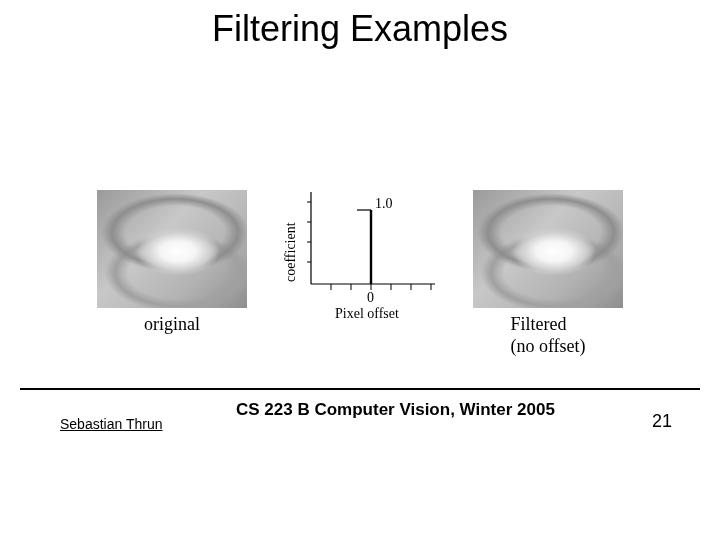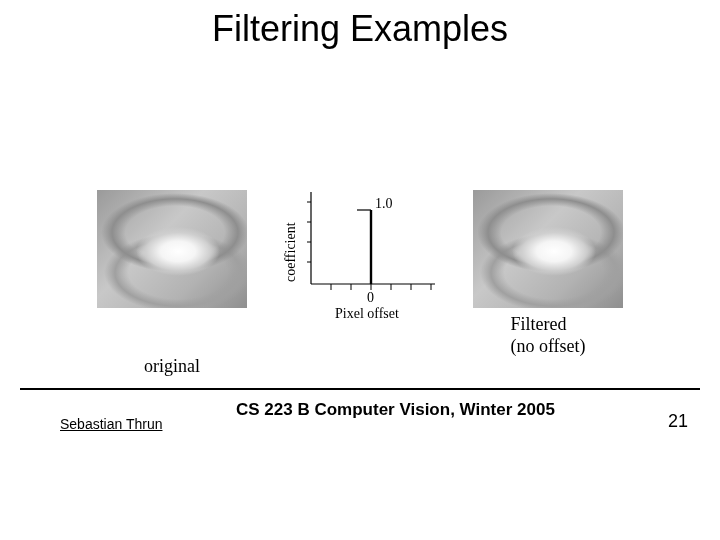--- a/index.html
+++ b/index.html
@@ -34,21 +34,21 @@
     display: flex;
     flex-direction: row;
     align-items: flex-start;
     justify-content: center;
   }
   .panel {
     display: flex;
     flex-direction: column;
     align-items: center;
   }
-  .panel.left  { margin-right: 28px; gap: 42px; }
+  .panel.left  { margin-right: 28px; }
   .panel.mid   { margin-right: 28px; margin-top: -6px; }
   .panel.right { }
   .eye-box {
     width: 150px;
     height: 118px;
     background: #bdbdbd;
     position: relative;
     overflow: hidden;
   }
   
@@ -97,21 +97,21 @@
   }
   .footer .course {
     position: absolute;
     left: 236px;
     bottom: 12px;
     font-size: 17px;
     font-weight: 700;
   }
   .footer .pagenum {
     position: absolute;
-    right: 32px;
+    right: 48px;
     bottom: 0;
     font-size: 18px;
   }
   .plot-val {
     font-family: "Times New Roman", Times, serif;
     font-size: 14px;
   }
   .plot-axis-y {
     font-family: "Times New Roman", Times, serif;
     font-size: 14px;

